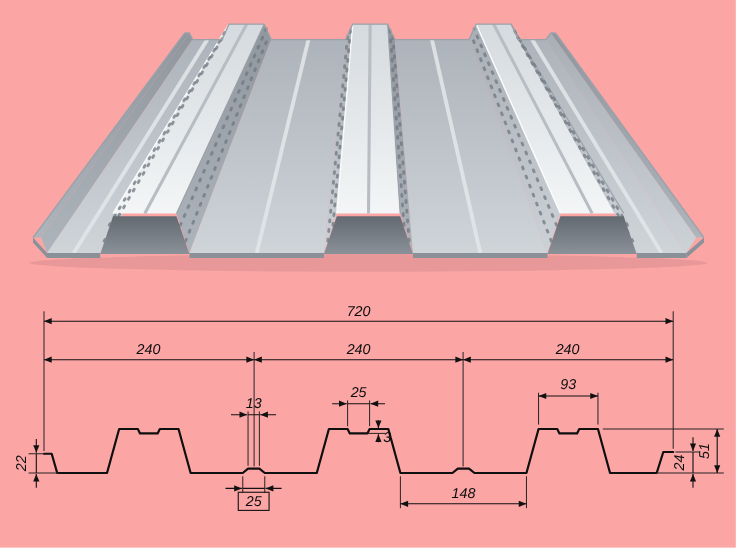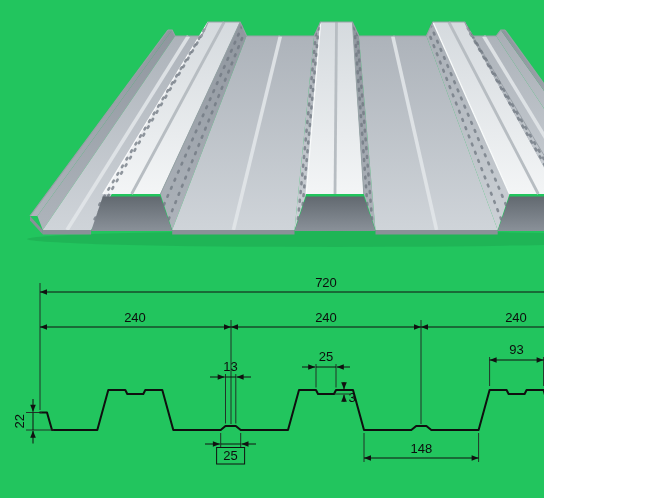--- a/index.html
+++ b/index.html
@@ -1,17 +1,17 @@
 <!DOCTYPE html>
 <html><head>
 <meta charset="utf-8">
 <style>
   html,body{margin:0;padding:0;background:#fff;}
-  .stage{position:relative;width:544px;height:498px;background:#22c55e;overflow:hidden;
-         font-family:"Liberation Sans", sans-serif;}
+  .stage{position:relative;width:669px;height:498px;background:#fca5a5;overflow:hidden;
+         font-family:"Liberation Sans", sans-serif;font-style:italic;}
   svg{display:block;}
   text{font-family:"Liberation Sans", sans-serif;font-size:13px;fill:#0d0d0d;}
   .dim{stroke:#111;stroke-width:1;fill:none;}
   .ext{stroke:#222;stroke-width:0.9;fill:none;}
   .profile{stroke:#0f0f0f;stroke-width:2;fill:none;stroke-linejoin:round;stroke-linecap:round;}
   .dots{fill:none;stroke-linecap:round;stroke-dasharray:1.8 7;stroke-width:2.6;opacity:.75;}
 </style>
 </head>
 <body>
 

